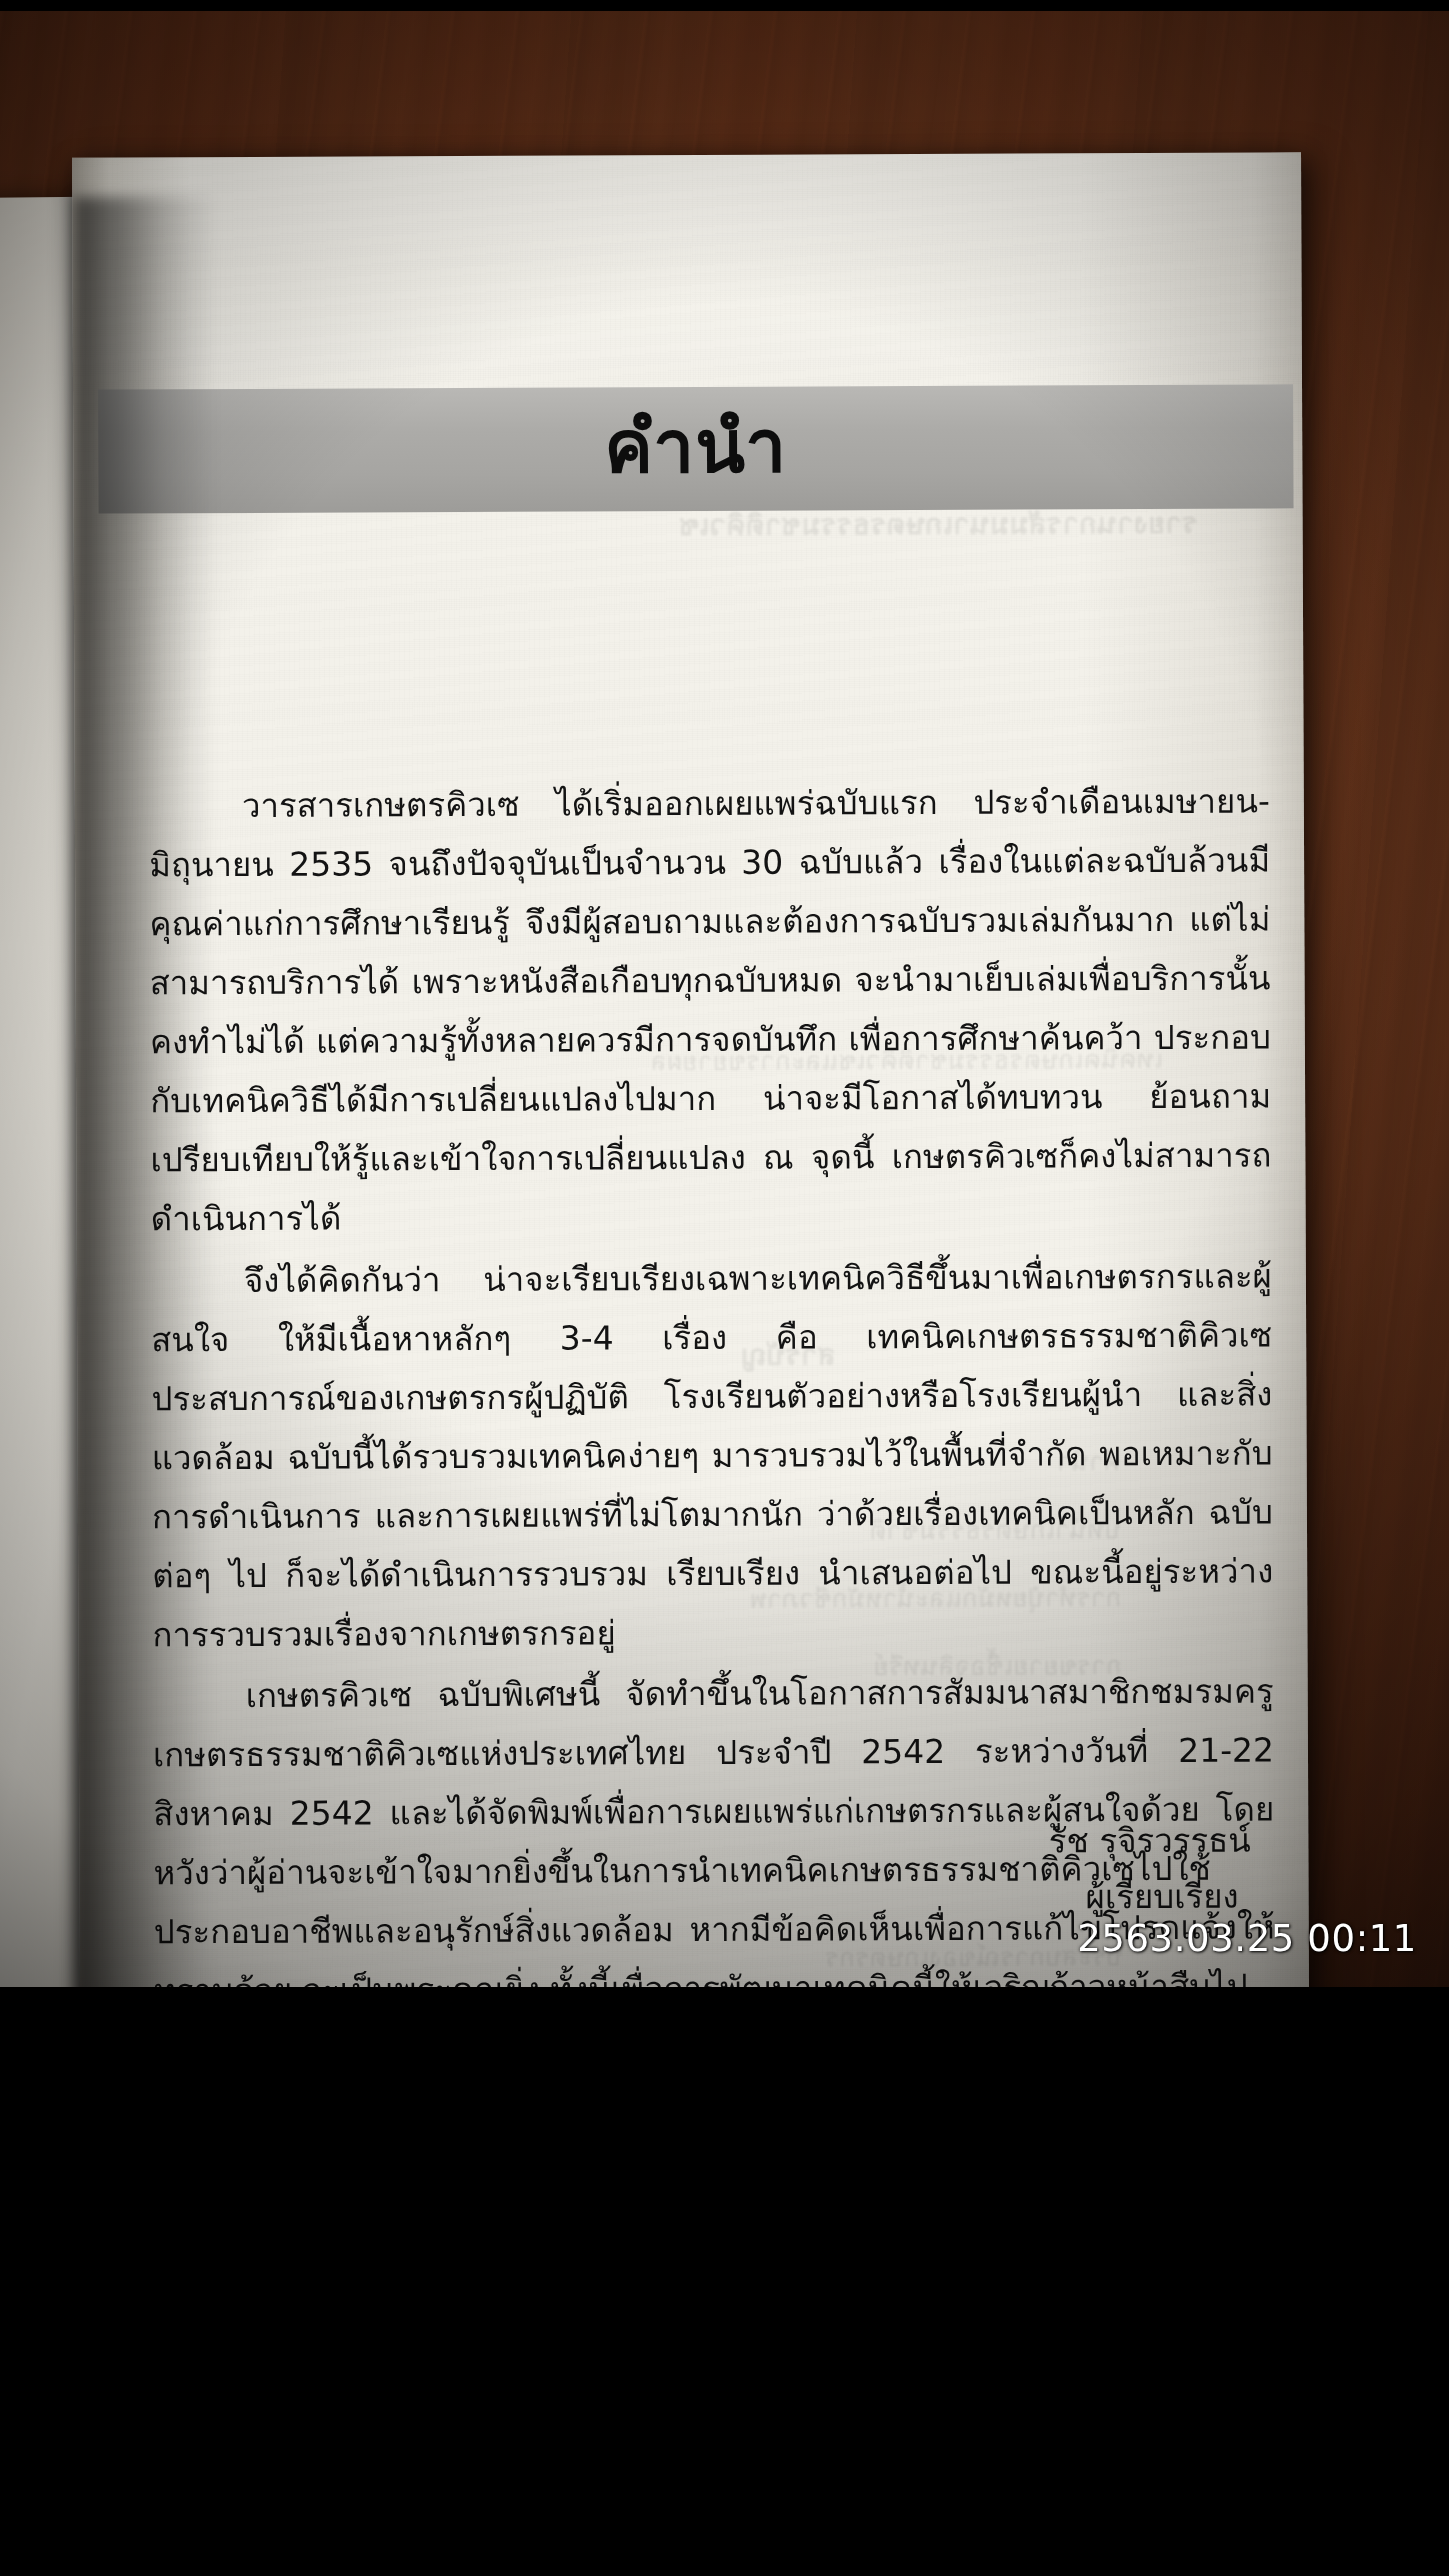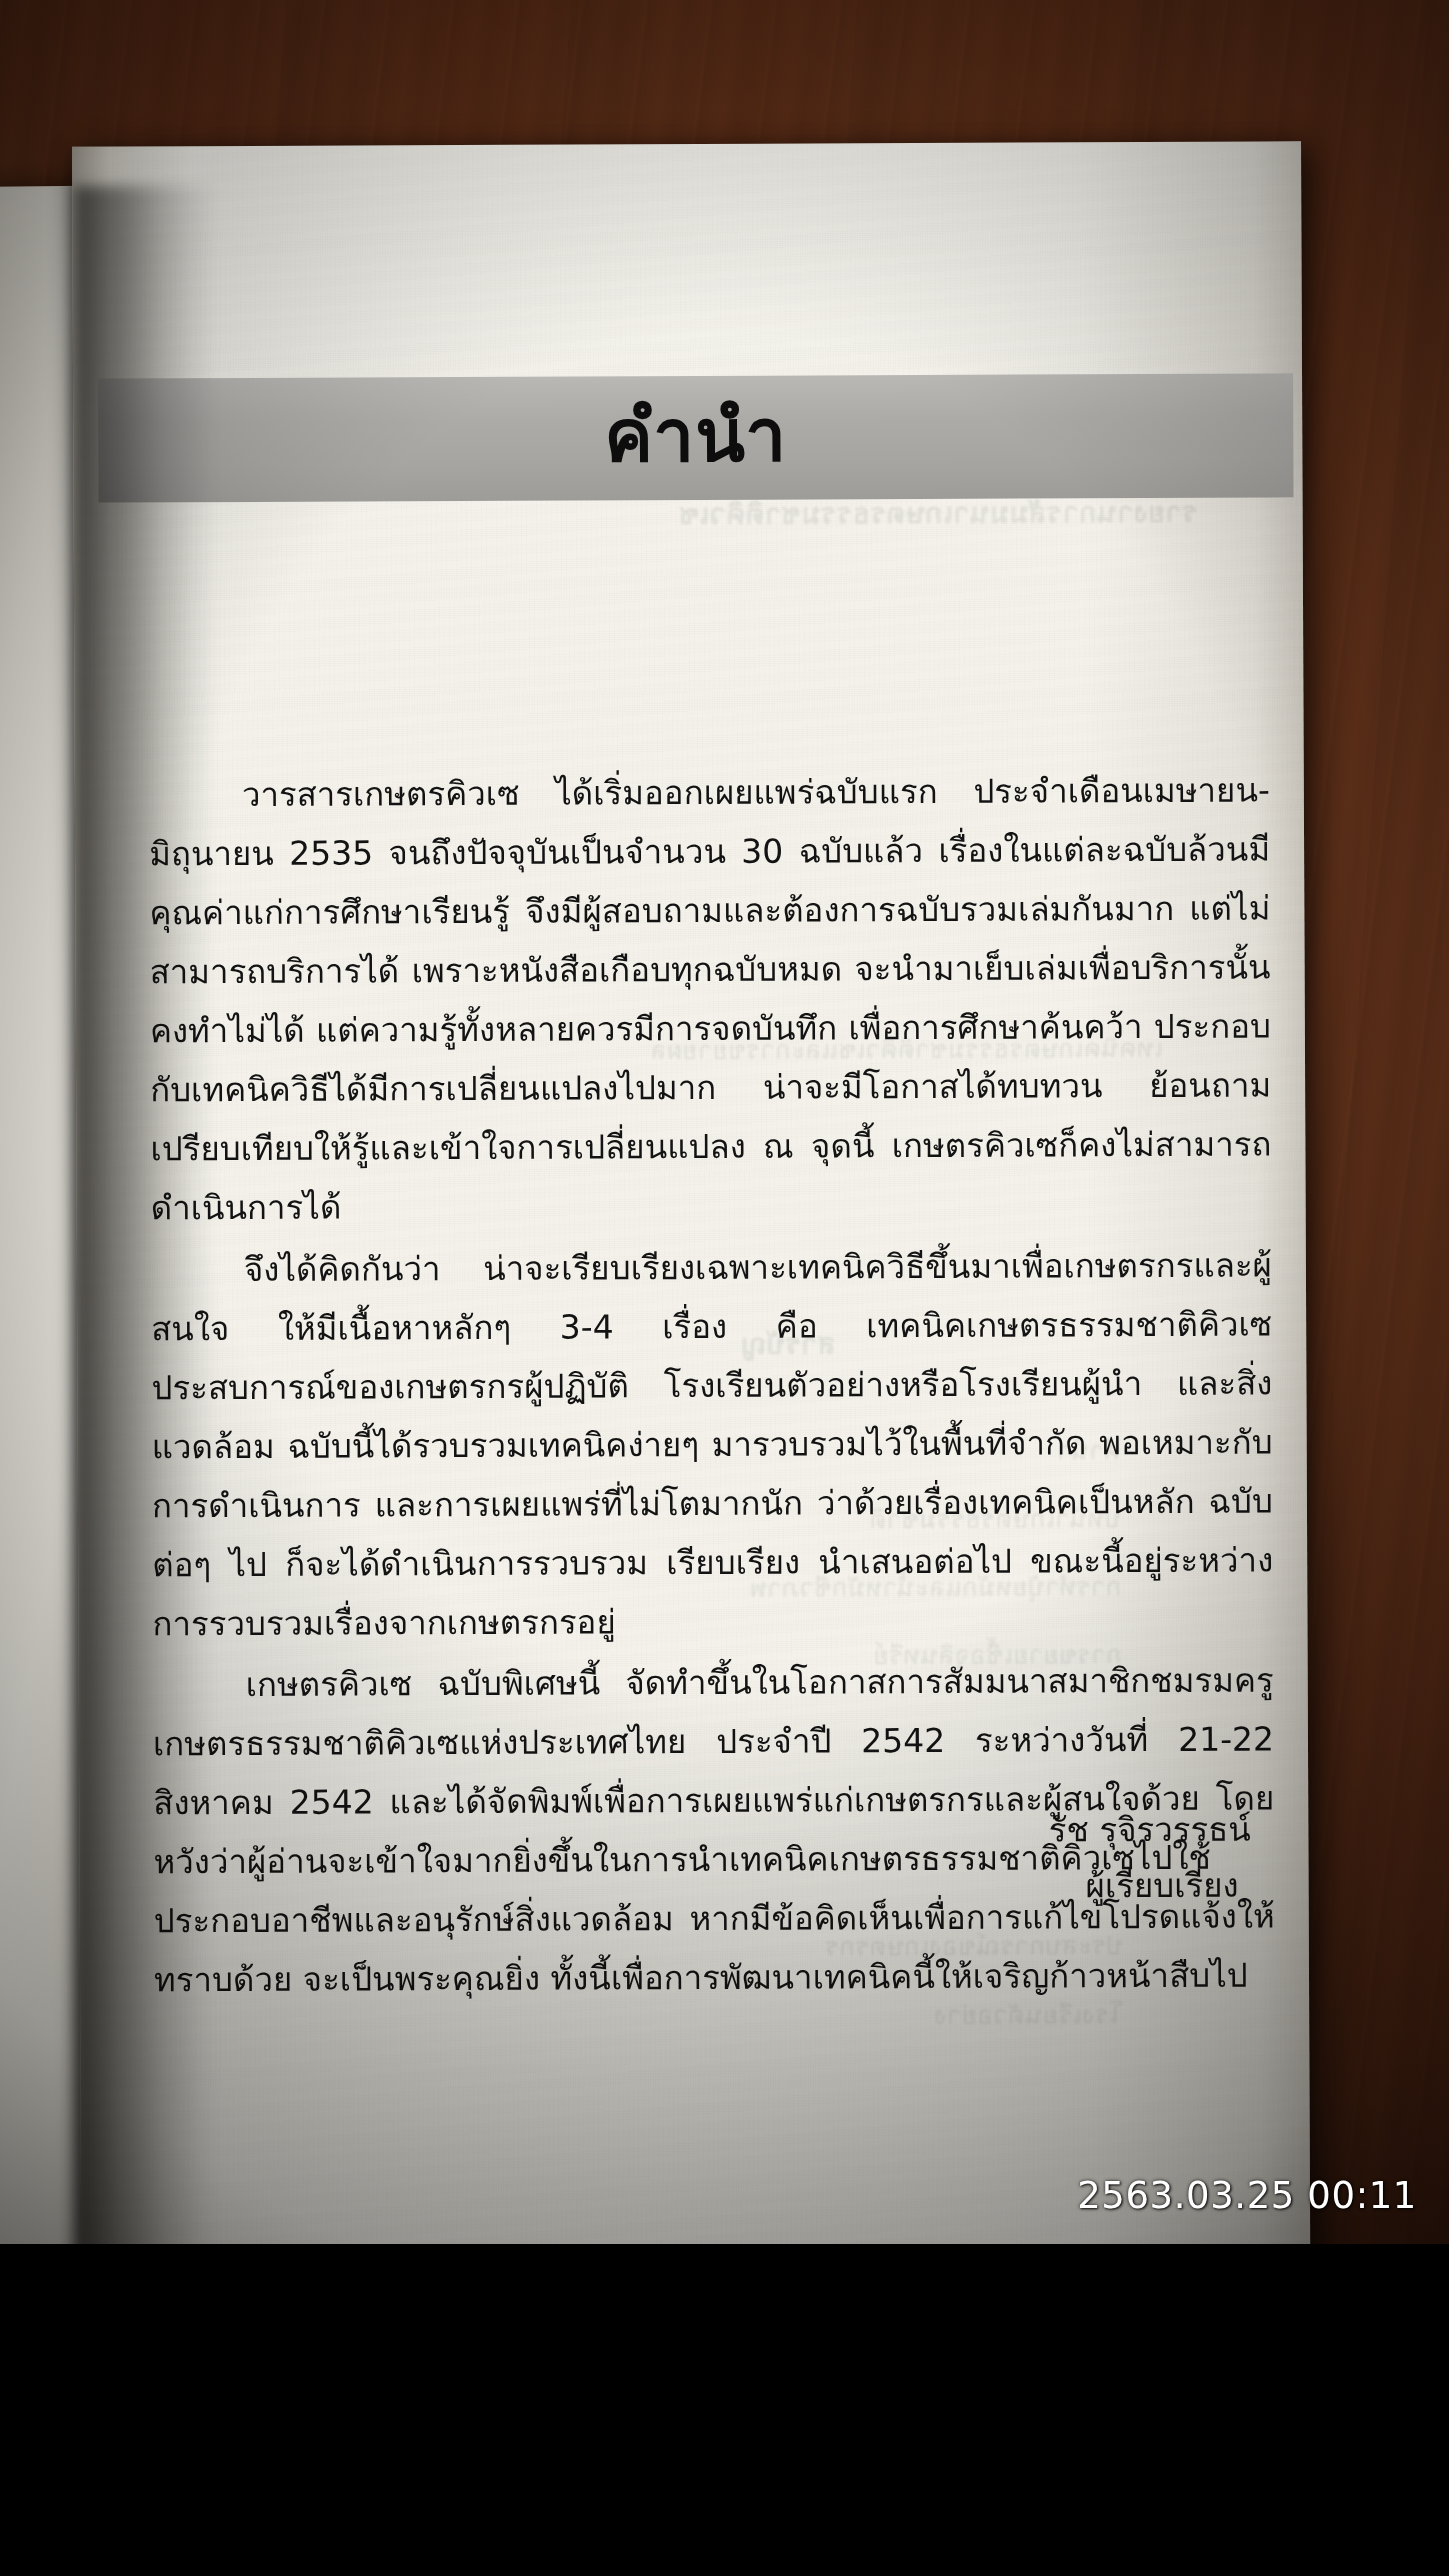--- a/index.html
+++ b/index.html
@@ -12,24 +12,25 @@
     width: 1449px;
     height: 2576px;
     overflow: hidden;
     font-family: "Liberation Serif", serif;
   }
 
   
   .scene {
     position: relative;
     width: 1449px;
-    height: 2244px;
+    height: 1976px;
     background:
       radial-gradient(ellipse 140% 90% at 55% 40%, #6e3b20 0%, #5a2d17 38%, #431f0f 68%, #301409 100%);
     overflow: hidden;
+    margin-top: 11px;
   }
   
   .wood-grain {
     position: absolute;
     inset: 0;
     background-image:
       repeating-linear-gradient(97deg,
         rgba(255,255,255,0.030) 0px,
         rgba(255,255,255,0.030) 1.9px,
         rgba(0,0,0,0.045) 5px,

